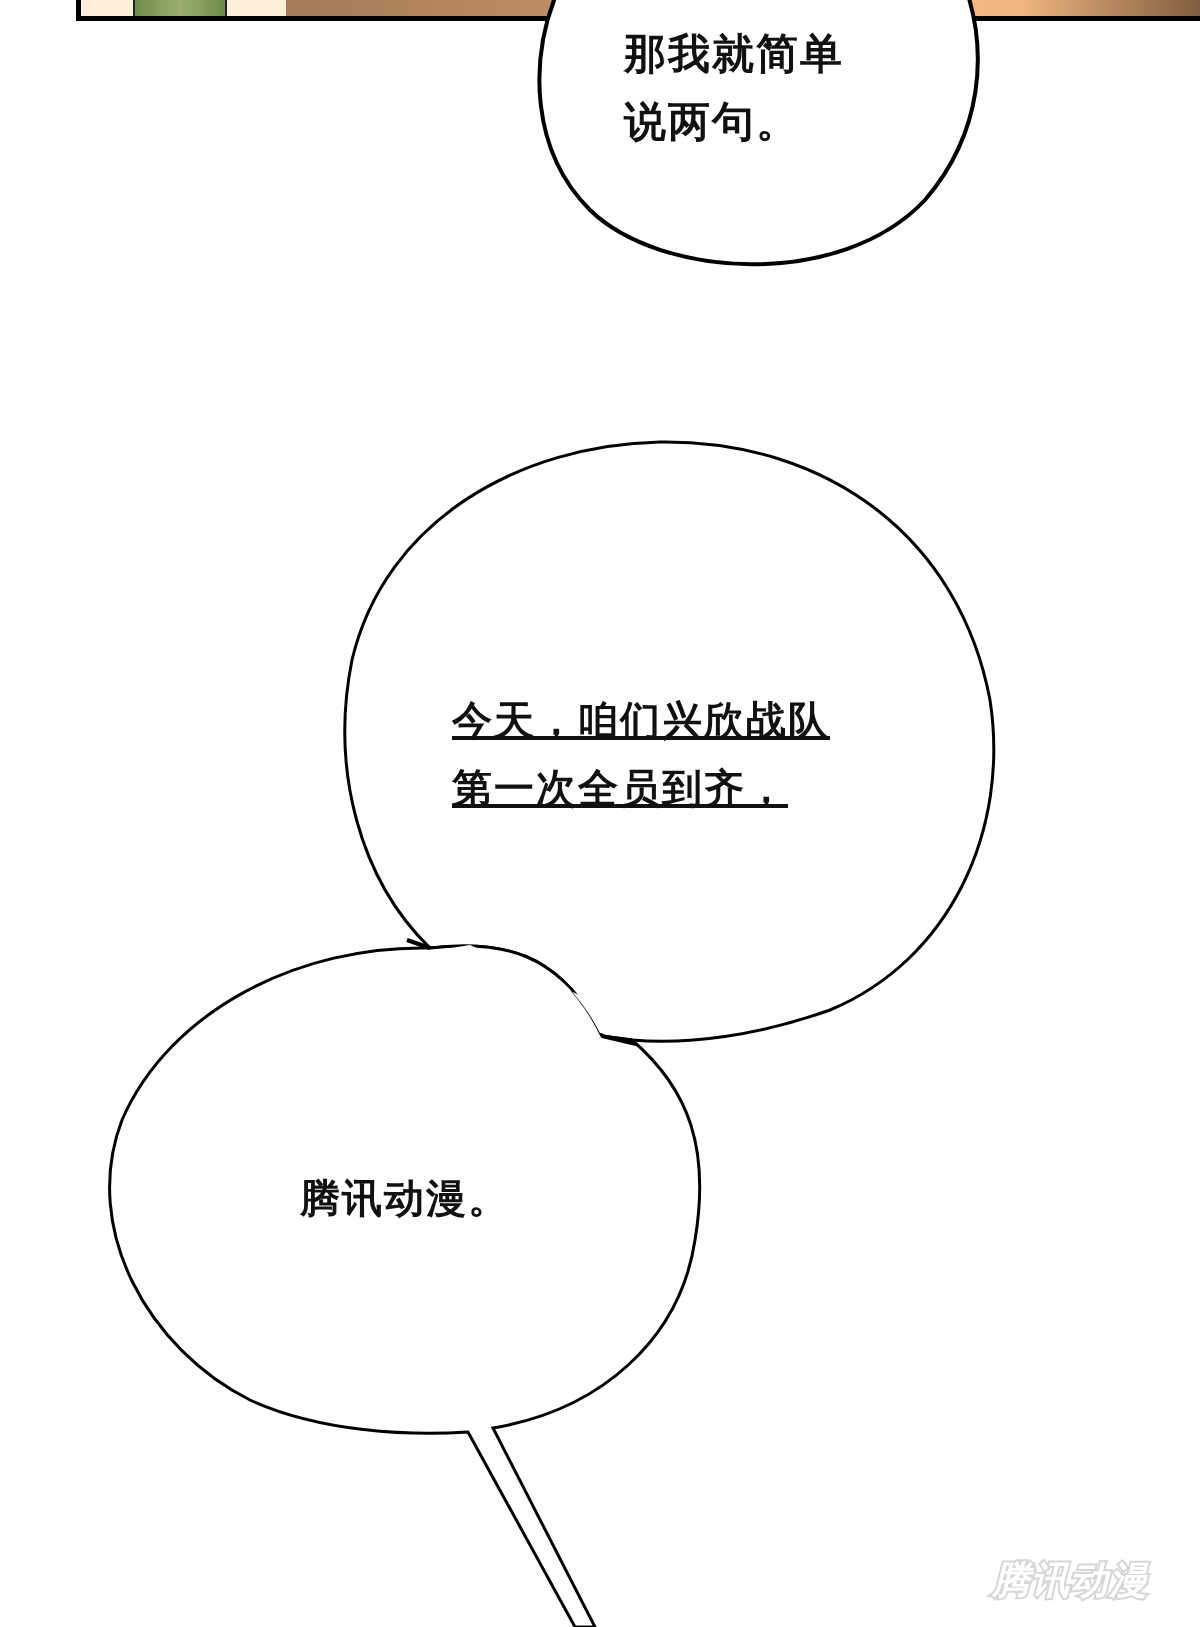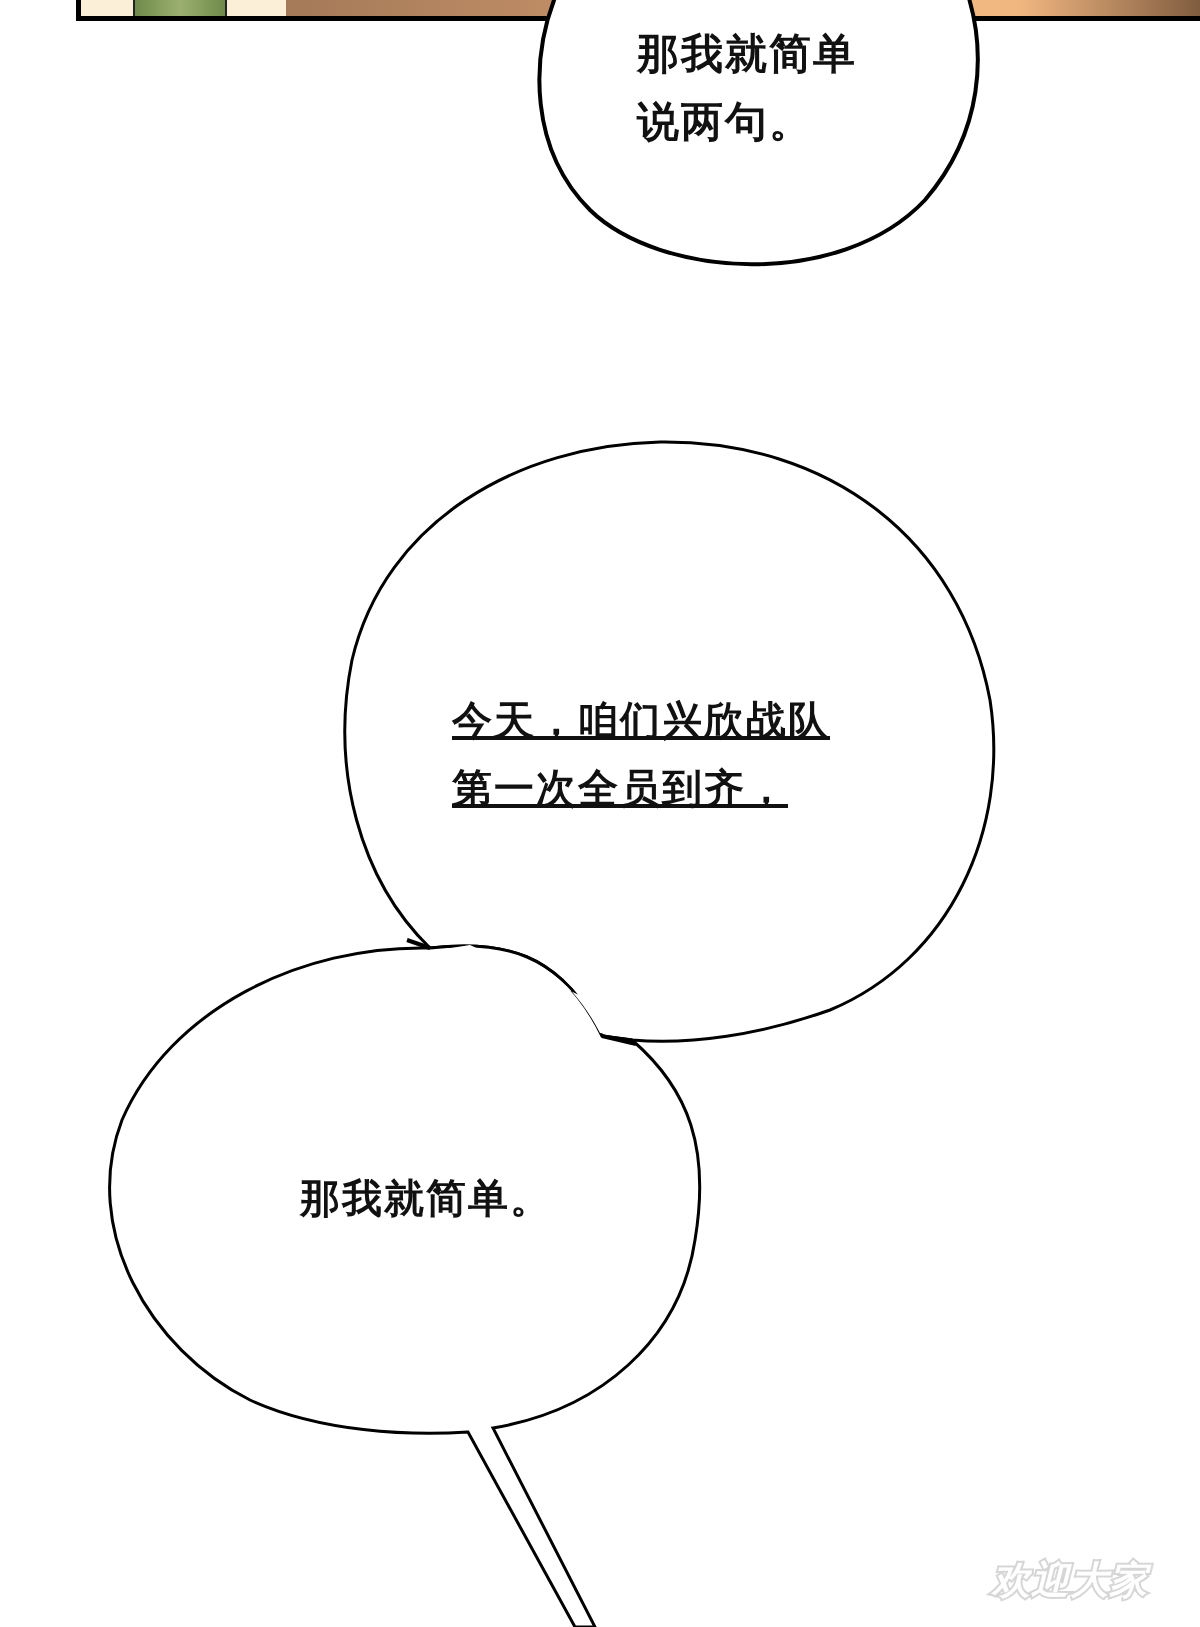--- a/index.html
+++ b/index.html
@@ -4,21 +4,21 @@
   <style>
     html, body { margin: 0; padding: 0; background: #ffffff; }
     body { width: 1200px; height: 1627px; position: relative; overflow: hidden; }
     .panel-strip { position: absolute; left: 76px; top: -4px; width: 1124px; height: 20px; border-bottom: 5px solid #000; border-left: 5px solid #000; overflow: hidden; }
     .panel-strip .seg-cream { position: absolute; left: 0; top: 0; width: 1124px; height: 20px; background: #fbefd8; }
     .panel-strip .seg-green { position: absolute; left: 52px; top: 0; width: 90px; height: 20px; background: linear-gradient(90deg, #6e8a4a, #9bb070 50%, #6e8a4a); border-left: 2px solid #222; border-right: 2px solid #222; }
     .panel-strip .seg-brown { position: absolute; left: 205px; top: 0; width: 919px; height: 20px; background: linear-gradient(90deg, #a47a58, #c8936a 40%, #f5c08a 60%, #f0b680 80%, #7d5a3e); }
     .panel-strip .seg-cream2 { position: absolute; left: 84px; top: 0; width: 121px; height: 20px; background: #fbefd8; }
     svg.bubbles { position: absolute; left: 0; top: 0; }
     .txt { position: absolute; font-family: "DejaVu Sans", sans-serif; font-weight: bold; color: #111; letter-spacing: 2px; white-space: pre-line; }
-    .t1 { left: 637px; top: 20px; font-size: 42px; line-height: 68px; }
+    .t1 { left: 624px; top: 20px; font-size: 42px; line-height: 68px; }
     .t2 { left: 452px; top: 686px; font-size: 40px; line-height: 68px; text-decoration: underline; }
     .t3 { left: 300px; top: 1168px; font-size: 40px; line-height: 60px; }
     .watermark { position: absolute; left: 992px; top: 1555px; font-family: "DejaVu Sans", sans-serif; font-weight: bold; font-size: 38px; color: #ffffff; -webkit-text-stroke: 4px #d6d6d6; paint-order: stroke fill; letter-spacing: 1px; font-style: italic; }
   </style>
 </head>
 <body>
 
 <div class="panel-strip">
   <div class="seg-cream"></div>
   <div class="seg-brown"></div>
@@ -36,15 +36,15 @@
 
   <path d="M 432 951 C 500 944, 558 952, 600 1033 L 630 1037 L 612 1010 L 470 945 Z" fill="#fff" stroke="none"></path>
   <path d="M 430 948 L 407 940" stroke="#000" stroke-width="4" fill="none"></path>
   <path d="M 636 1044 L 602 1036" stroke="#000" stroke-width="4" fill="none"></path>
 </svg>
 
 <div class="txt t1">那我就简单
 说两句。</div>
 <div class="txt t2">今天，咱们兴欣战队
 第一次全员到齐，</div>
-<div class="txt t3">那我就简单。</div>
+<div class="txt t3">腾讯动漫。</div>
 
-<div class="watermark">欢迎大家</div>
+<div class="watermark">腾讯动漫</div>
 
 </body></html>

